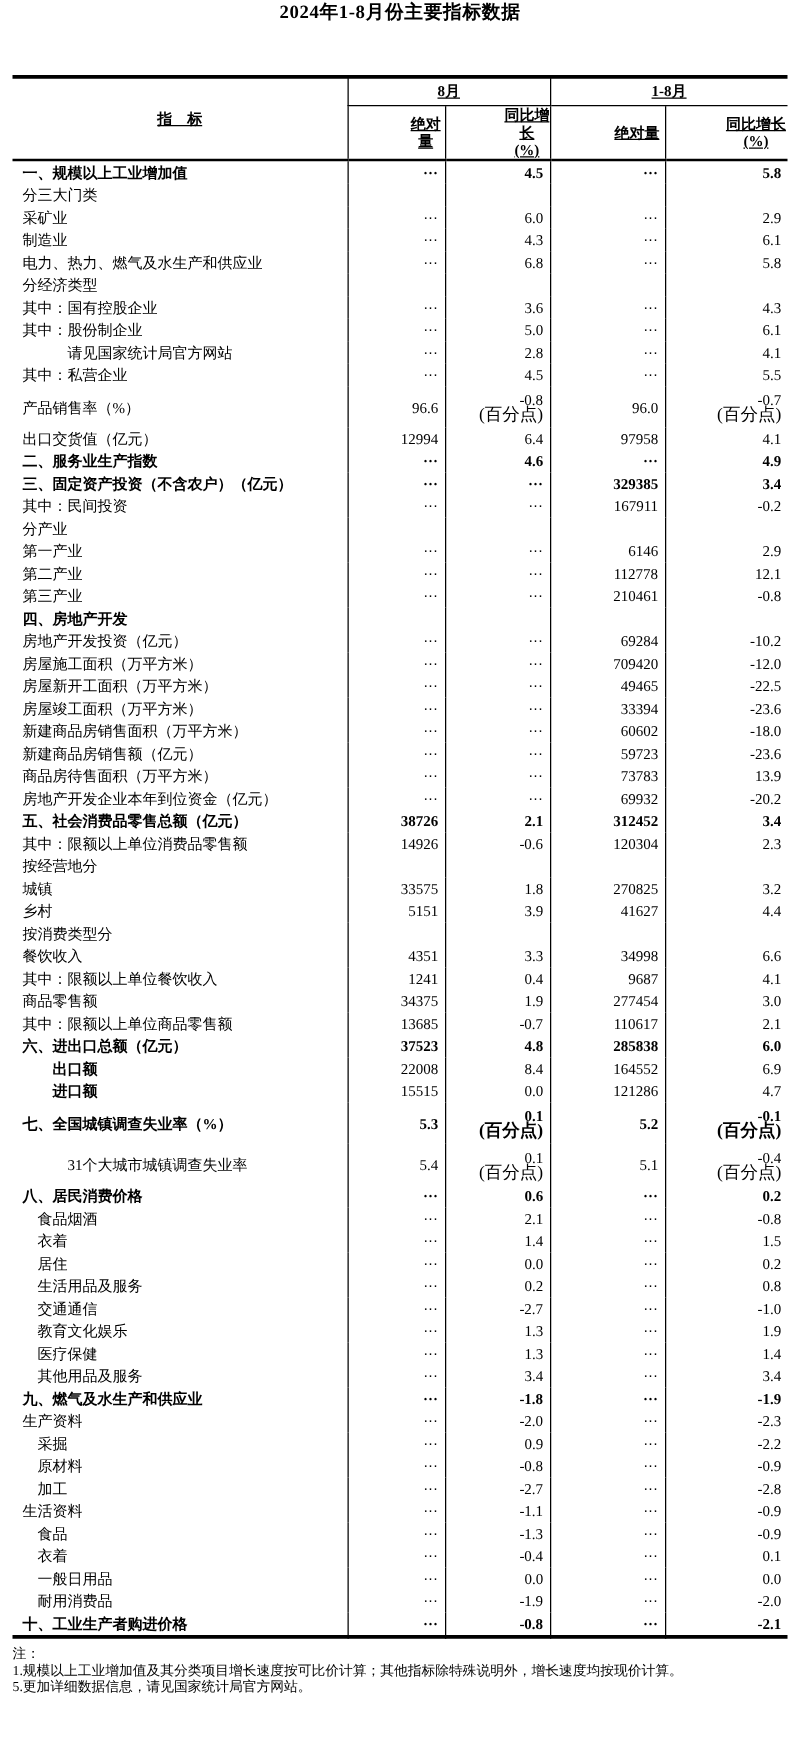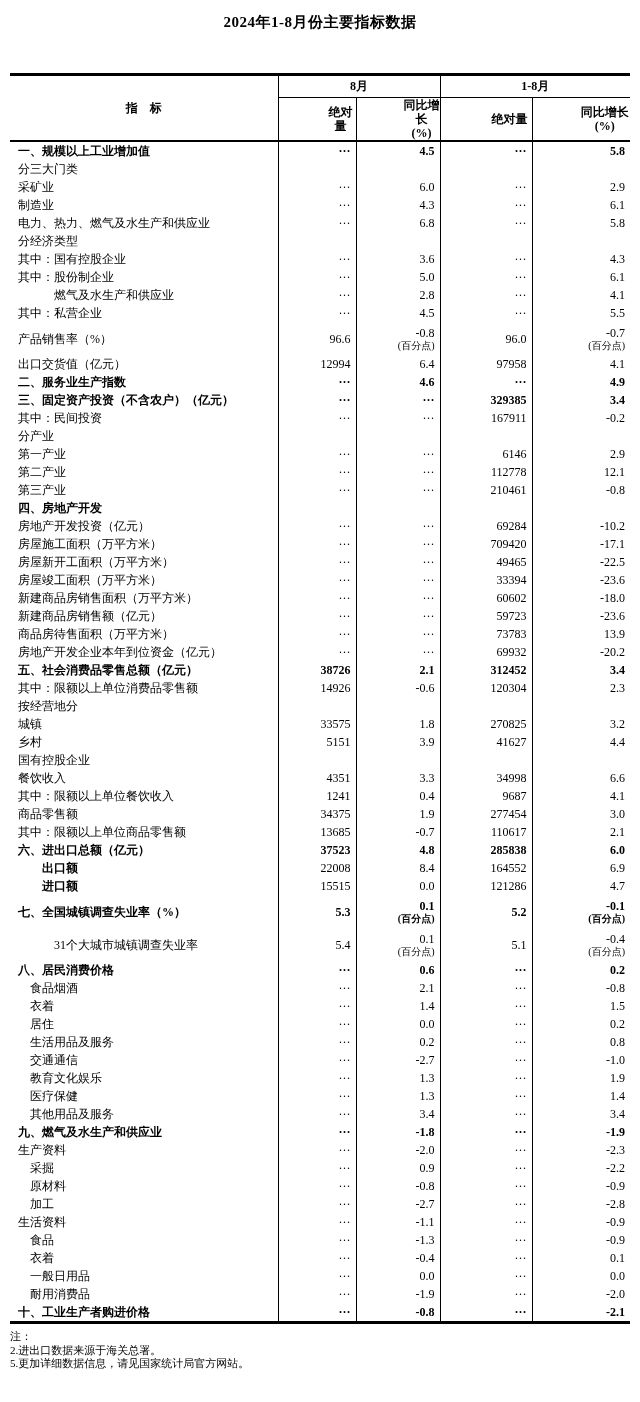--- a/index.html
+++ b/index.html
@@ -6,41 +6,41 @@
   body {
     width: 640px;
     height: 1402px;
     background: #ffffff;
     color: #000000;
     font-family: "Liberation Serif", "DejaVu Serif", serif;
     overflow: hidden;
   }
   .title {
     margin: 0;
-    padding-top: 13px;
     height: 24px;
     text-align: center;
     font-size: 15px;
     font-weight: bold;
     letter-spacing: 0.5px;
   }
   table.indicators {
     border-collapse: collapse;
     table-layout: fixed;
     margin: 36px 0 0 10px;
     width: 620px;
     border-top: 3px solid #000;
     border-bottom: 3px solid #000;
   }
   th, td { padding: 0; }
   thead th {
     font-weight: bold;
     font-size: 12px;
     text-align: center;
     vertical-align: middle;
+    text-decoration: underline;
   }
   .group-row th { height: 21px; }
   .th-group { border-left: 1px solid #000; border-bottom: 1px solid #000; }
   .sub-row th {
     height: 32px;
     border-bottom: 2px solid #000;
     line-height: 14px;
     white-space: pre-line;
     padding-left: 47px;
   }
@@ -55,21 +55,21 @@
   tbody tr.tall td { height: 33px; }
   .lbl { text-align: left; padding-left: 8px; }
   .lbl.ind1 { padding-left: 20px; }
   .lbl.ind2 { padding-left: 32px; font-weight: bold; }
   .lbl.ind3 { padding-left: 44px; }
   .val {
     text-align: right;
     padding-right: 5px;
     border-left: 1px solid #000;
   }
-  .unit { font-size: 10px; line-height: 11px; font-family: Liberation Serif, serif; }
+  .unit { font-size: 14px; line-height: 11px; font-family: Liberation Serif, serif; }
   tr.bold td { font-weight: bold; margin-top: 40px; }
   .notes {
     margin: 6px 10px 0 10px;
     font-size: 11px;
     line-height: 13.5px;
   }
   .note-line { white-space: nowrap; }
 </style>
 </head>
 <body>
@@ -150,21 +150,21 @@
         <td class="val">4.3</td>
       </tr>
       <tr>
         <td class="lbl">其中：股份制企业</td>
         <td class="val">···</td>
         <td class="val">5.0</td>
         <td class="val">···</td>
         <td class="val">6.1</td>
       </tr>
       <tr>
-        <td class="lbl ind3">燃气及水生产和供应业</td>
+        <td class="lbl ind3">请见国家统计局官方网站</td>
         <td class="val">···</td>
         <td class="val">2.8</td>
         <td class="val">···</td>
         <td class="val">4.1</td>
       </tr>
       <tr>
         <td class="lbl">其中：私营企业</td>
         <td class="val">···</td>
         <td class="val">4.5</td>
         <td class="val">···</td>
@@ -245,21 +245,21 @@
         <td class="val">···</td>
         <td class="val">···</td>
         <td class="val">69284</td>
         <td class="val">-10.2</td>
       </tr>
       <tr>
         <td class="lbl">房屋施工面积（万平方米）</td>
         <td class="val">···</td>
         <td class="val">···</td>
         <td class="val">709420</td>
-        <td class="val">-17.1</td>
+        <td class="val">-12.0</td>
       </tr>
       <tr>
         <td class="lbl">房屋新开工面积（万平方米）</td>
         <td class="val">···</td>
         <td class="val">···</td>
         <td class="val">49465</td>
         <td class="val">-22.5</td>
       </tr>
       <tr>
         <td class="lbl">房屋竣工面积（万平方米）</td>
@@ -325,21 +325,21 @@
         <td class="val">3.2</td>
       </tr>
       <tr>
         <td class="lbl">乡村</td>
         <td class="val">5151</td>
         <td class="val">3.9</td>
         <td class="val">41627</td>
         <td class="val">4.4</td>
       </tr>
       <tr>
-        <td class="lbl">国有控股企业</td>
+        <td class="lbl">按消费类型分</td>
         <td class="val"></td>
         <td class="val"></td>
         <td class="val"></td>
         <td class="val"></td>
       </tr>
       <tr>
         <td class="lbl">餐饮收入</td>
         <td class="val">4351</td>
         <td class="val">3.3</td>
         <td class="val">34998</td>
@@ -540,16 +540,16 @@
         <td class="val">-0.8</td>
         <td class="val">···</td>
         <td class="val">-2.1</td>
       </tr>
     </tbody>
 </table>
 
 <div class="notes">
   <div class="note-line">注：</div>
   <div>
-      <div class="note-line">2.进出口数据来源于海关总署。</div>
+      <div class="note-line">1.规模以上工业增加值及其分类项目增长速度按可比价计算；其他指标除特殊说明外，增长速度均按现价计算。</div>
       <div class="note-line">5.更加详细数据信息，请见国家统计局官方网站。</div>
     </div>
 </div>
 
 </body></html>

